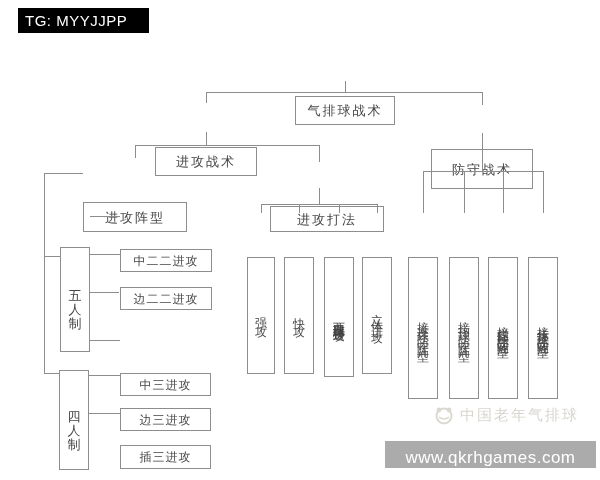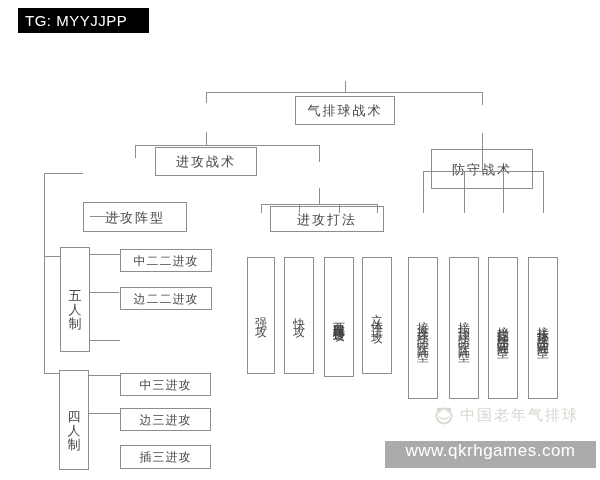--- a/index.html
+++ b/index.html
@@ -39,21 +39,21 @@
   .n-d4{left:528px;top:213px;width:30px;height:142px;font-size:12px;letter-spacing:3px;}
 
   
   .ln{position:absolute;background:#8d8d8d;width:1px;height:1px;display:block;}
 
   
   .tg-banner{position:absolute;left:18px;top:8px;width:131px;height:25px;background:#000000;
              color:#ffffff;font-size:15px;display:flex;align-items:center;padding-left:7px;
              box-sizing:border-box;letter-spacing:0.5px;}
   .site-banner{position:absolute;left:385px;top:441px;width:211px;height:27px;background:#ababab;
-               color:#ffffff;font-size:17px;display:flex;align-items:flex-start;justify-content:center;
+               color:#ffffff;font-size:17px;display:flex;align-items:flex-end;justify-content:center;
                letter-spacing:0.5px;}
   .watermark{position:absolute;left:434px;top:403px;height:24px;display:flex;align-items:center;
              color:#d8d5ce;font-size:15px;letter-spacing:2px;}
   .wm-icon{width:20px;height:20px;margin-right:6px;flex:0 0 auto;}
 </style>
 </head>
 <body>
 
 <div class="stage">
 

